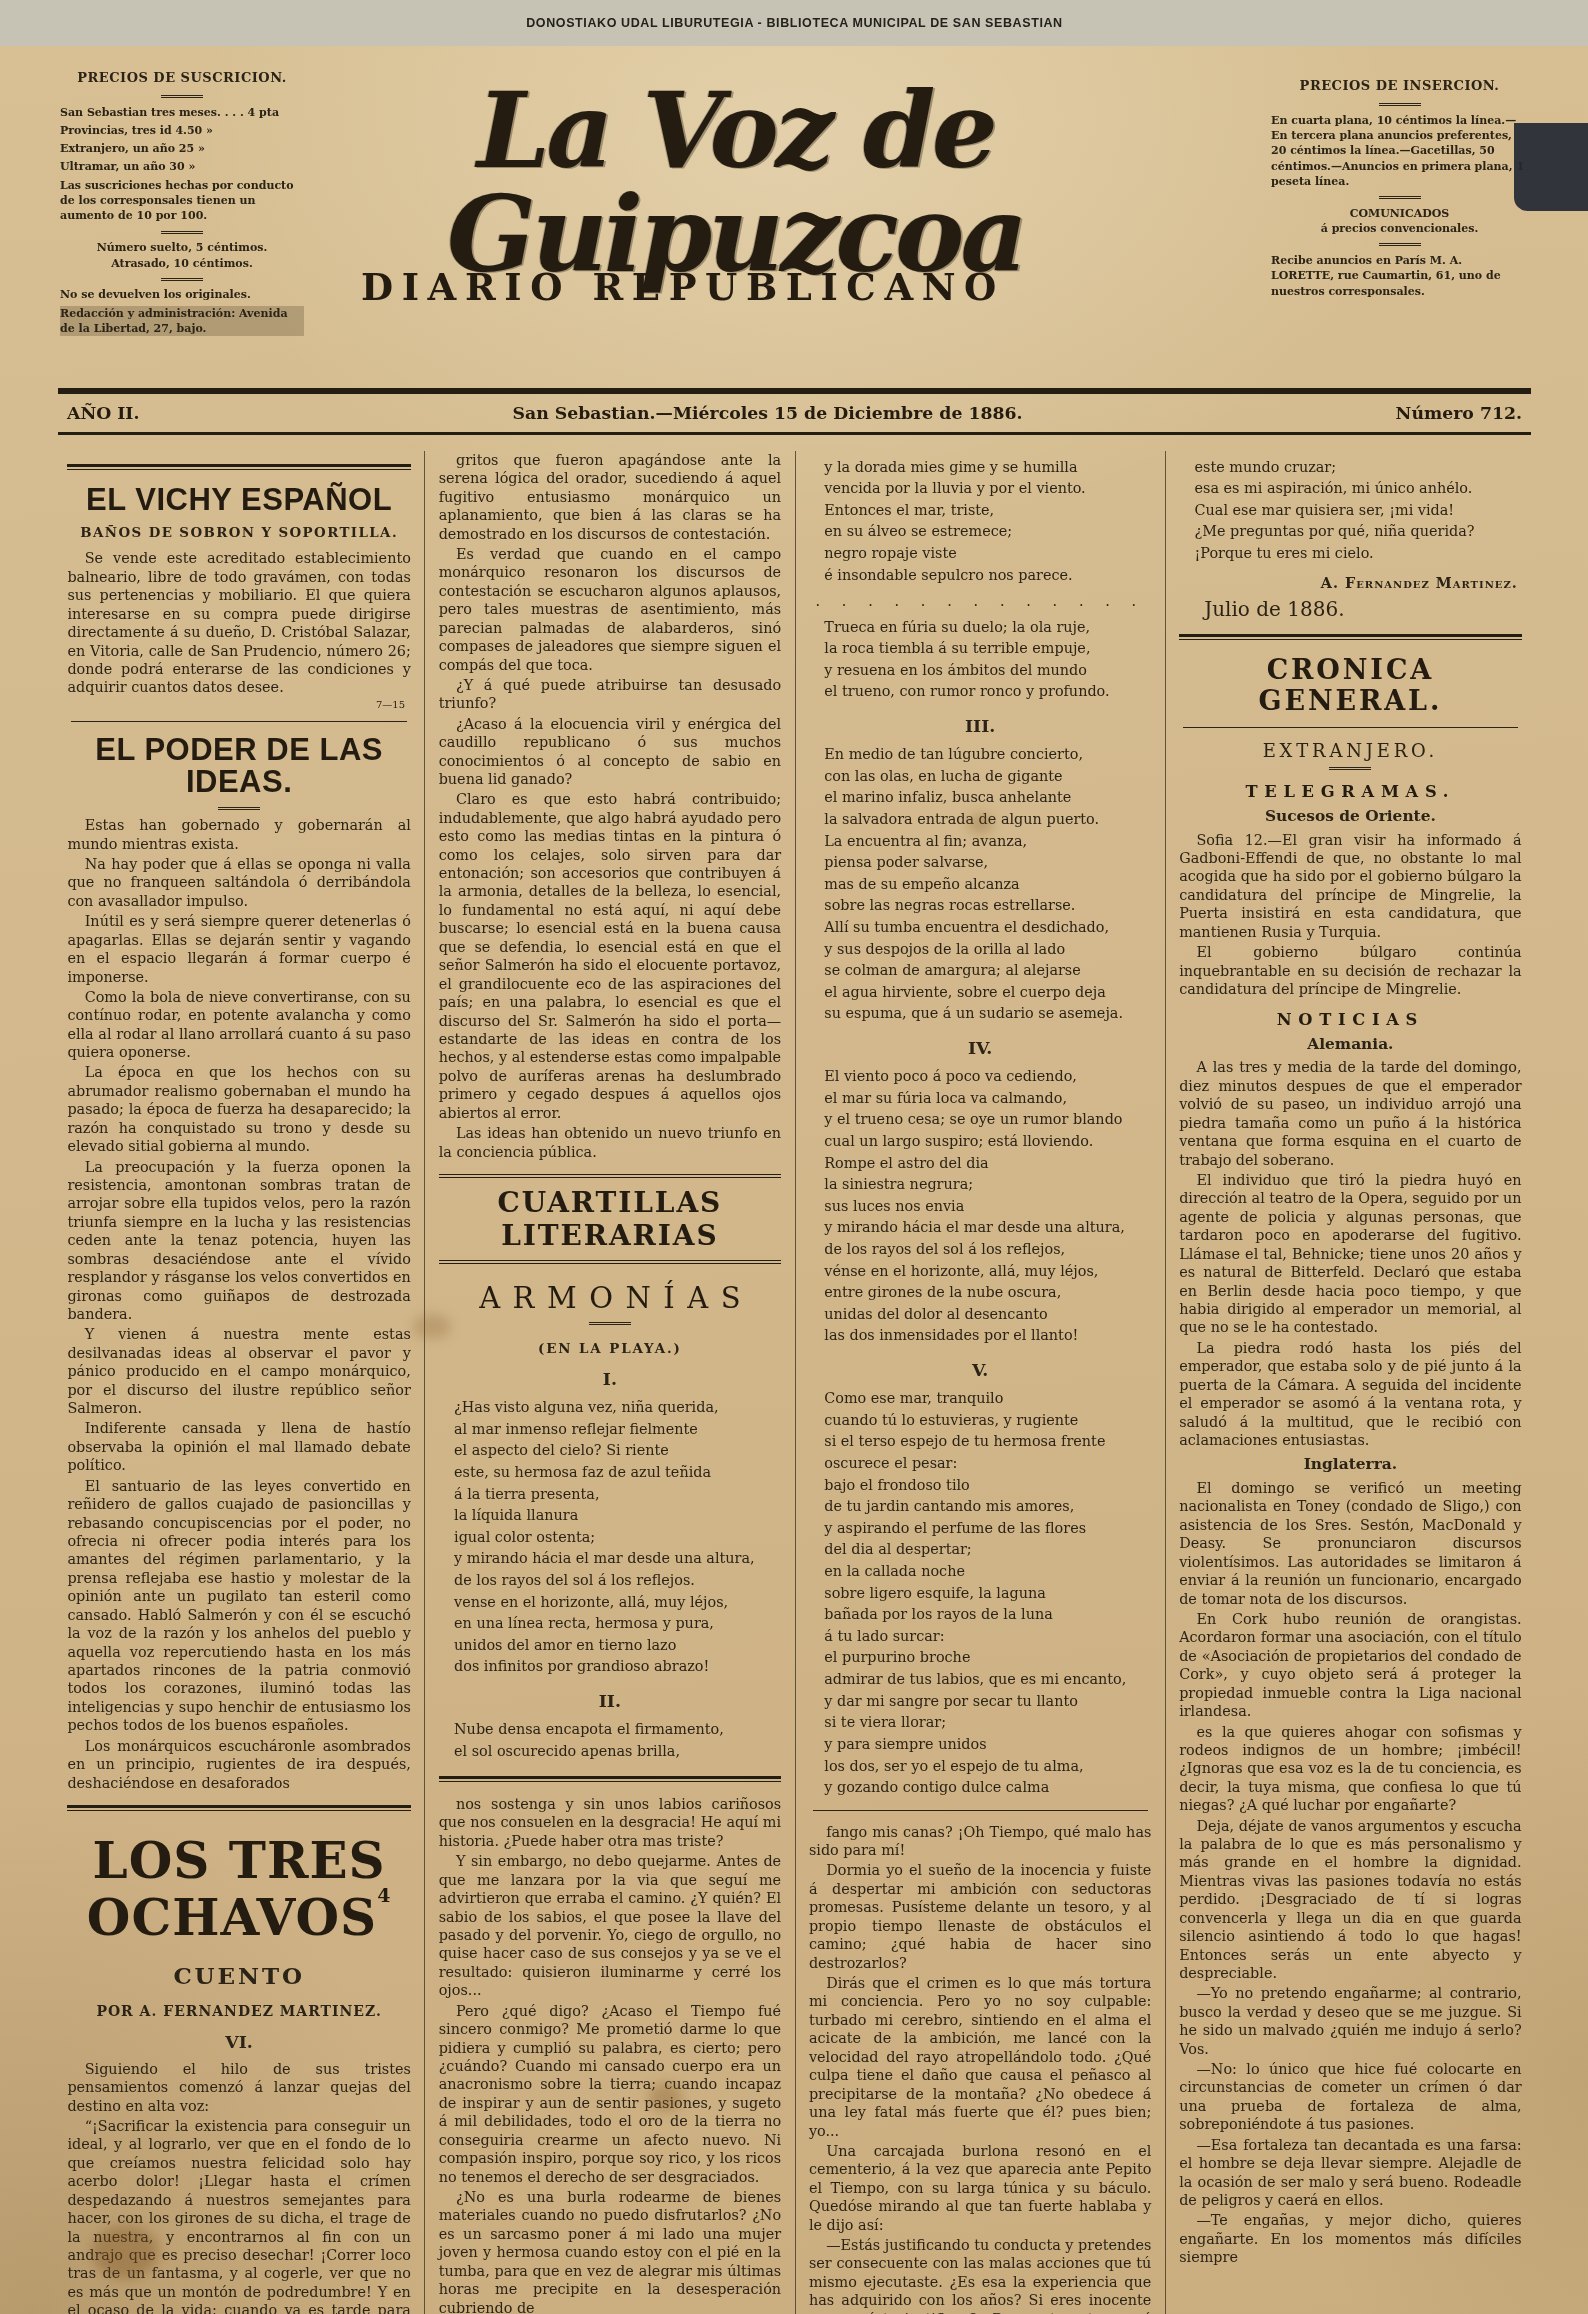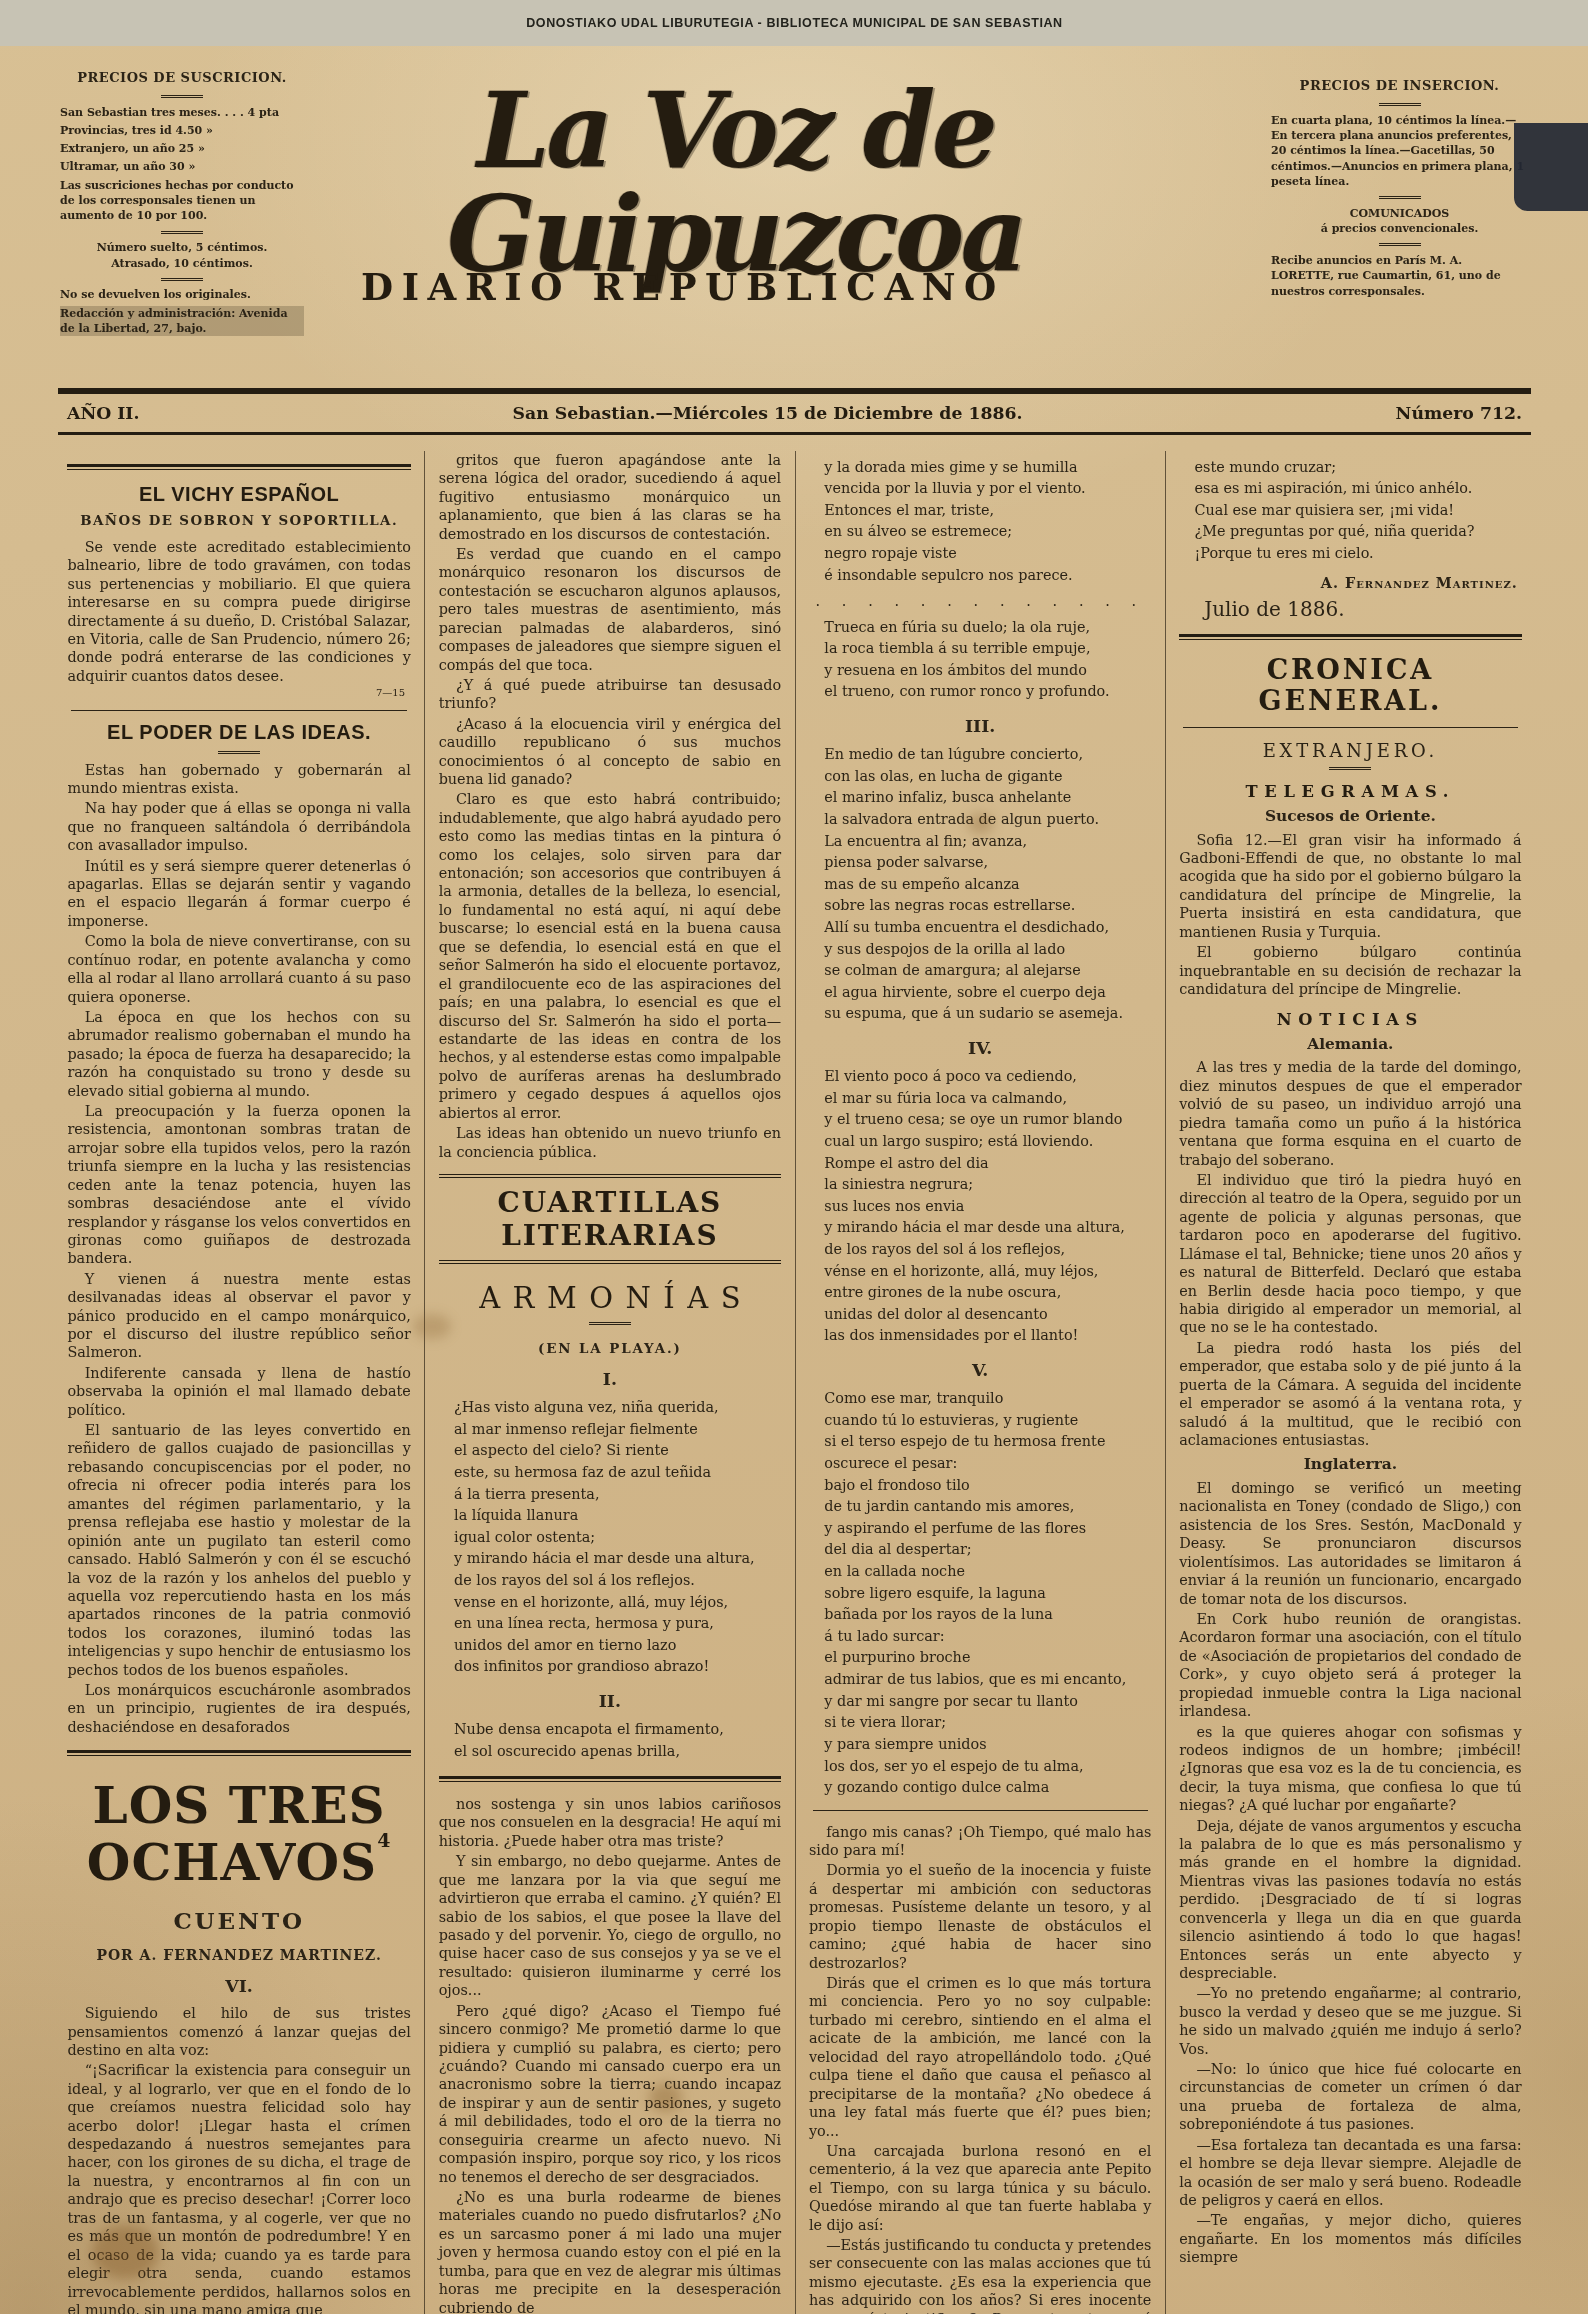--- a/index.html
+++ b/index.html
@@ -33,21 +33,21 @@
   .toprule{height:6.7px;background:#241d12;margin:3.8px 58px 0;}
   .dateline{display:flex;justify-content:space-between;align-items:baseline;
     margin:8.6px 67px;font-weight:bold;font-size:17.3px;color:#241c10;}
   .botrule{height:3.8px;background:#241d12;margin:0 58px;}
   .cols{display:grid;grid-template-columns:1fr 1fr 1fr 1fr;margin:15.4px 54px 0;}
   .col{padding:0 13.4px;min-width:0;}
   .col + .col{border-left:1.4px solid rgba(58,47,29,.75);}
   
   .rule{border-top:1.9px solid #2b2316;margin:11.5px 3.8px;}
   .rule2{height:1.9px;border-top:3.8px solid #241d12;border-bottom:1.4px solid #241d12;margin:13.4px 0;}
-  .h1{font-family:"Liberation Sans",sans-serif;font-weight:bold;font-size:20px;line-height:1.05;
+  .h1{font-family:"Liberation Sans",sans-serif;font-weight:bold;font-size:31px;line-height:1.05;
     text-align:center;letter-spacing:0.5px;margin:11.5px 0 7.7px;color:#241c10;}
   .subcaps{font-weight:bold;font-size:13.4px;letter-spacing:1.4px;text-align:center;
     text-transform:uppercase;margin:3.8px 0 9.6px;}
   .para{font-size:14.4px;line-height:1.28;text-align:justify;text-indent:17.3px;margin:0 0 1.9px;}
   .pright{font-size:10px;text-align:right;margin:0 5.8px 3.8px 0;}
   .ftitle{font-weight:bold;font-size:50px;line-height:1;text-align:center;letter-spacing:1px;
     margin:25px 0 19px;color:#241c10;}
   .ftitle sup{font-size:19px;vertical-align:33px;}
   .h3c{font-weight:bold;font-size:23px;text-align:center;letter-spacing:2.9px;margin:17.3px 0 13.4px;}
   .byline{font-weight:bold;font-size:14px;text-align:center;letter-spacing:1px;margin:7.7px 0 13.4px;}

